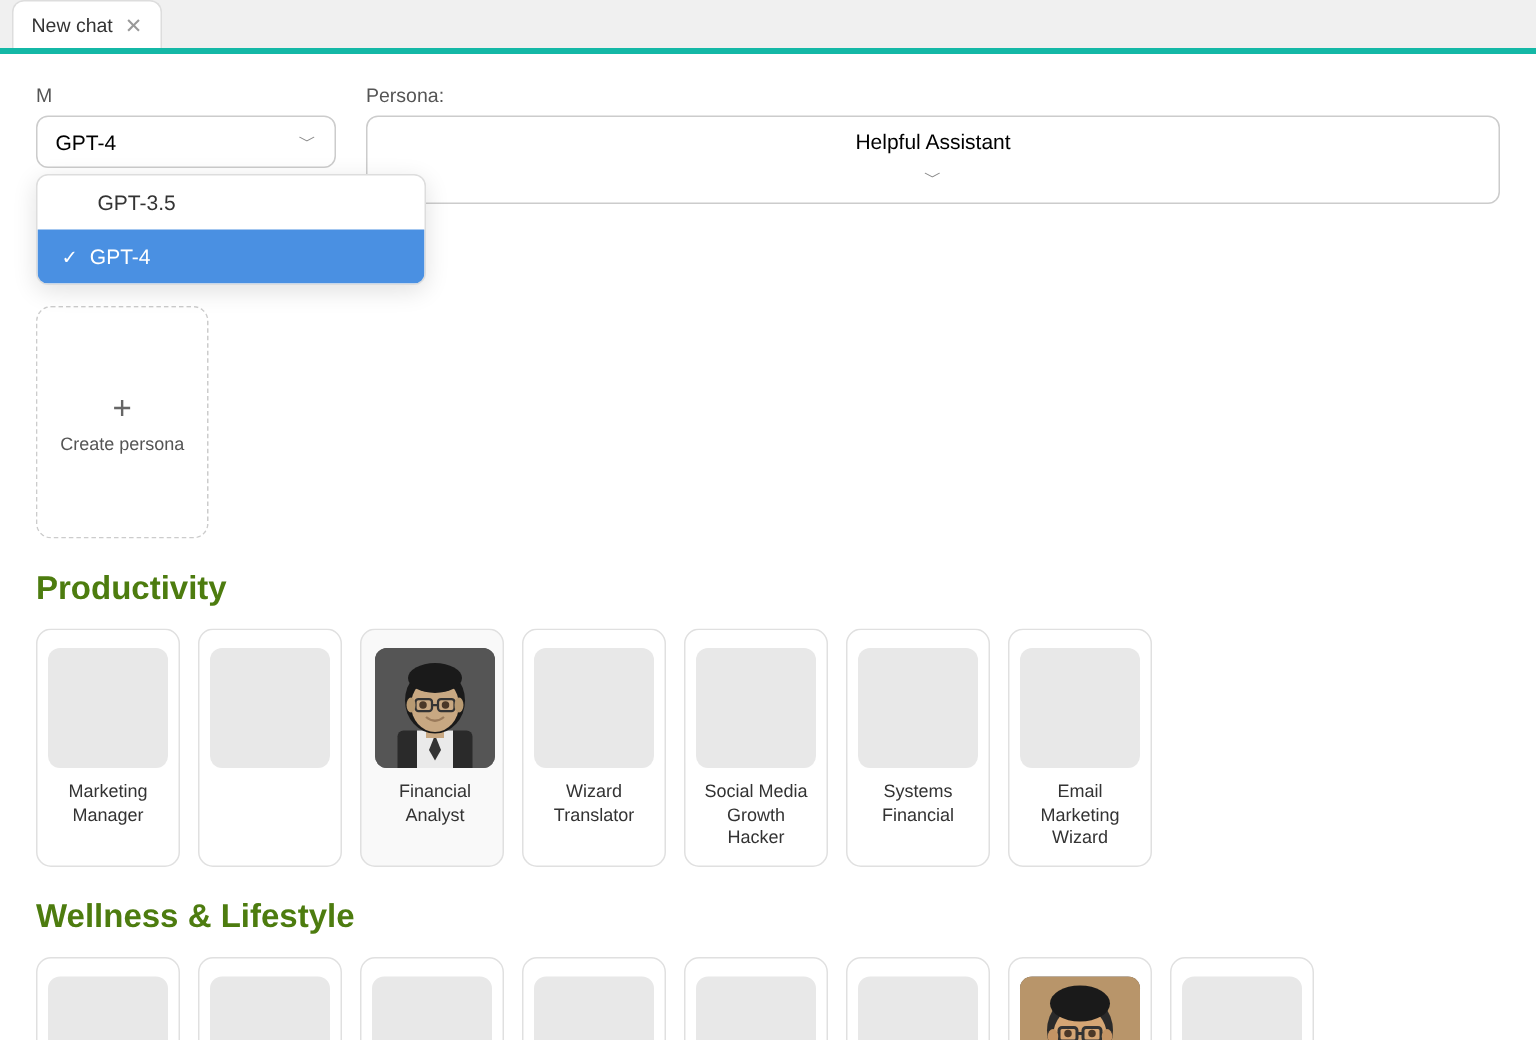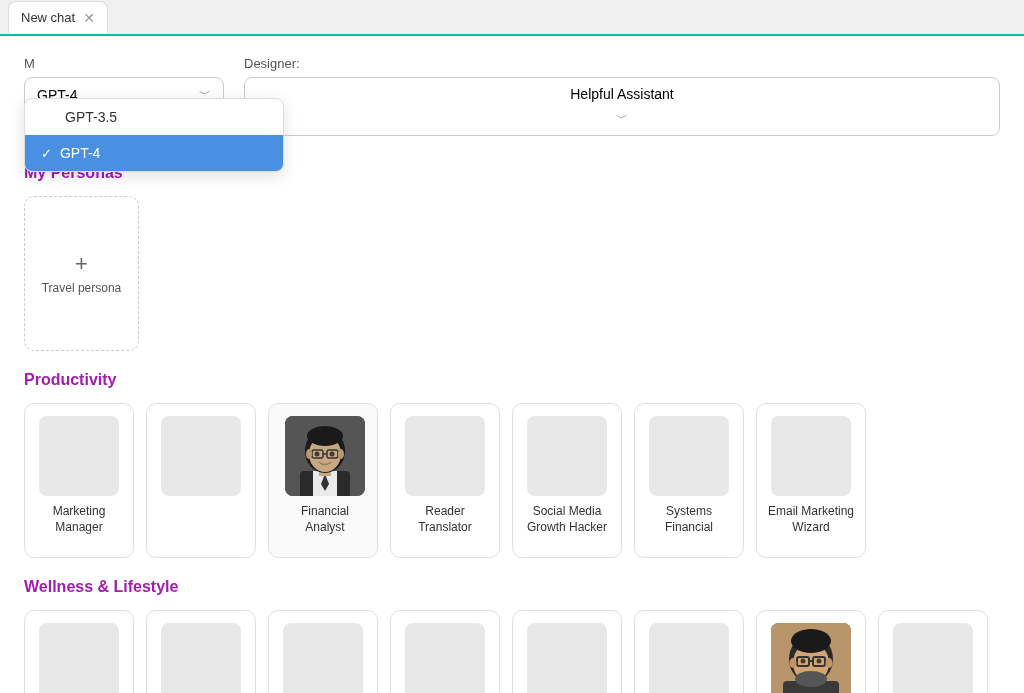--- a/index.html
+++ b/index.html
@@ -10,21 +10,21 @@
       min-height: 693px;
       overflow: hidden;
       position: relative;
     }
 
     
     .tab-bar {
       display: flex;
       align-items: center;
       background: #f0f0f0;
-      border-bottom: 2px solid #14b8a6;
+      border-bottom: 4px solid #14b8a6;
       height: 36px;
       padding: 0 8px;
     }
     .tab {
       display: flex;
       align-items: center;
       background: #fff;
       border-radius: 8px 8px 0 0;
       padding: 6px 12px;
       font-size: 13px;
@@ -78,21 +78,21 @@
       justify-content: space-between;
     }
     .chevron-down {
       font-size: 12px;
       color: #888;
     }
 
     
     .dropdown-overlay {
       position: absolute;
-      top: 62px;
+      top: 80px;
       left: 24px;
       background: #fff;
       border: 1px solid #ddd;
       border-radius: 8px;
       box-shadow: 0 4px 16px rgba(0,0,0,0.12);
       z-index: 100;
       min-width: 260px;
       overflow: hidden;
     }
     .dropdown-item {
@@ -116,39 +116,39 @@
     .persona-group {
       flex: 1;
     }
     .persona-dropdown {
       min-width: 460px;
       flex-direction: column;
     }
 
     
     .section-heading {
-      font-size: 16px;
+      font-size: 22px;
       font-weight: 600;
-      color: #a21caf;
+      color: #4d7c0f;
       margin-bottom: 14px;
     }
 
     
     .personas-section {
       margin-bottom: 28px;
     }
 
     
     .card-row {
       display: flex;
       gap: 12px;
       overflow: hidden;
     }
     .persona-card {
-      width: 110px;
+      width: 96px;
       min-height: 155px;
       border: 1px solid #e0e0e0;
       border-radius: 10px;
       display: flex;
       flex-direction: column;
       align-items: center;
       justify-content: flex-start;
       padding: 12px 8px 10px;
       cursor: pointer;
       font-size: 12px;
@@ -247,21 +247,21 @@
 
     <div class="selector-group">
       <div class="selector-label">M</div>
       <div class="selector-dropdown">
         <span>GPT-4</span>
         <span class="chevron-down">﹀</span>
       </div>
     </div>
 
     <div class="selector-group persona-group">
-      <div class="selector-label">Designer:</div>
+      <div class="selector-label">Persona:</div>
       <div class="selector-dropdown persona-dropdown">
         <span>Helpful Assistant</span>
         <span class="chevron-down">﹀</span>
       </div>
     </div>
   </div>
 
   <div class="dropdown-overlay">
     <div class="dropdown-item">
       <span style="width:16px;"></span>
@@ -271,21 +271,21 @@
       <span class="checkmark">✓</span>
       <span>GPT-4</span>
     </div>
   </div>
 
   <div class="section personas-section" style="margin-top: 8px;">
     <div class="section-heading">My Personas</div>
     <div class="card-row">
       <div class="create-persona-card">
         <span class="create-persona-plus">+</span>
-        <span>Travel persona</span>
+        <span>Create persona</span>
       </div>
     </div>
   </div>
 
   <div class="section">
     <div class="section-heading">Productivity</div>
     <div class="productivity-row">
 
       <div class="persona-card">
         <div class="card-avatar"></div>
@@ -326,21 +326,21 @@
 
             <ellipse cx="24" cy="38" rx="3" ry="5" fill="#b89a72"></ellipse>
             <ellipse cx="56" cy="38" rx="3" ry="5" fill="#b89a72"></ellipse>
           </svg>
         </div>
         <span class="card-label">Financial Analyst</span>
       </div>
 
       <div class="persona-card">
         <div class="card-avatar"></div>
-        <span class="card-label">Reader Translator</span>
+        <span class="card-label">Wizard Translator</span>
       </div>
 
       <div class="persona-card">
         <div class="card-avatar"></div>
         <span class="card-label">Social Media Growth Hacker</span>
       </div>
 
       <div class="persona-card">
         <div class="card-avatar"></div>
         <span class="card-label">Systems Financial</span>

